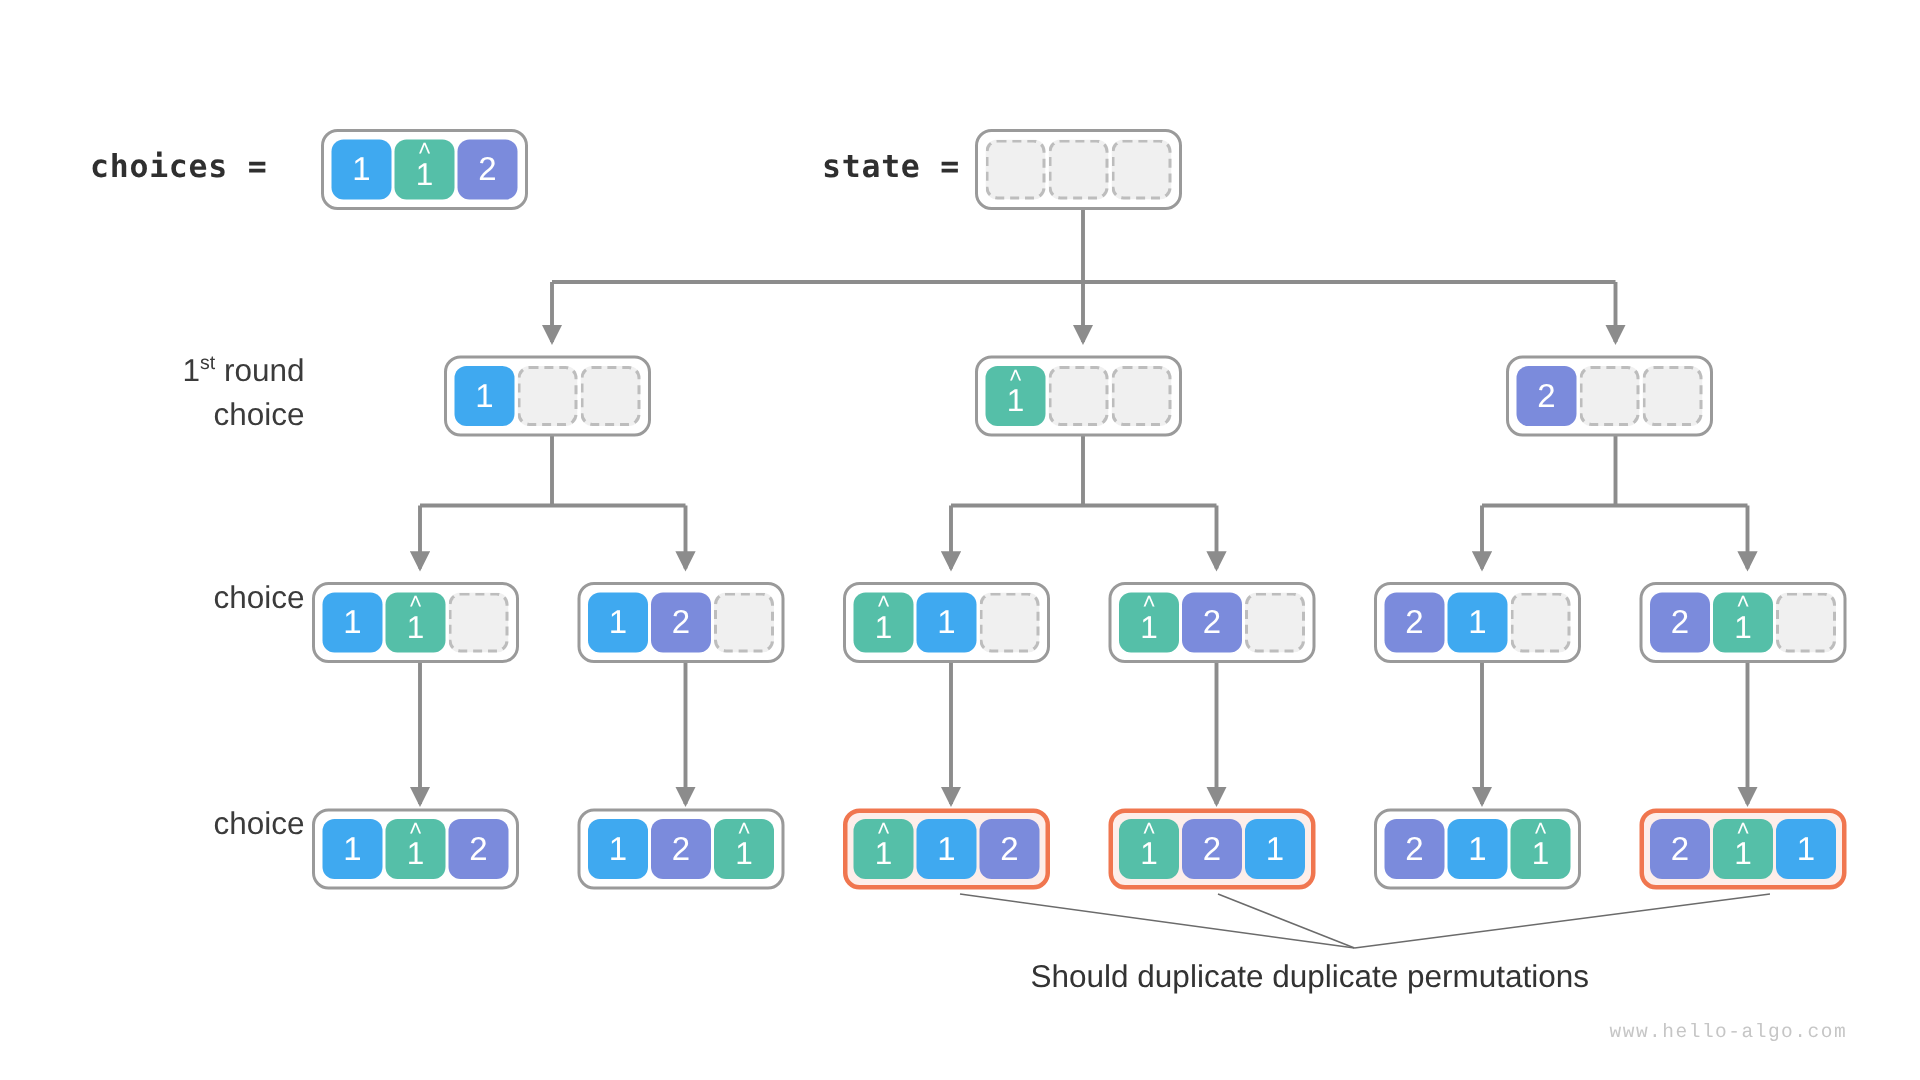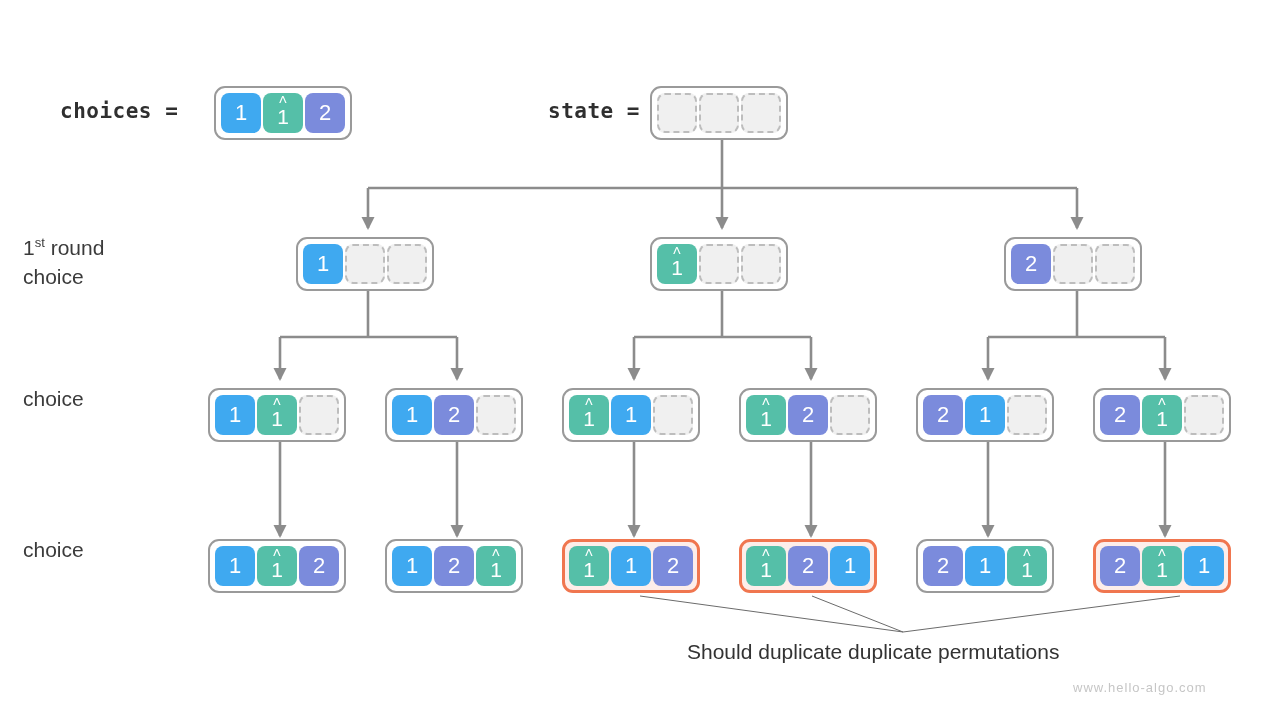--- a/index.html
+++ b/index.html
@@ -35,39 +35,39 @@
     font-family: "DejaVu Sans Mono", "Liberation Mono", monospace;
     font-weight: bold;
     font-size: 21px;
     color: #2f2f2f;
     white-space: nowrap;
     letter-spacing: 0.5px;
   }
   .round-label {
     position: absolute;
     width: 180px;
-    text-align: left;
+    text-align: right;
     font-size: 21px;
     line-height: 29px;
     color: #3b3b3b;
   }
   .round-label sup {
     font-size: 13px;
     vertical-align: super;
     line-height: 0;
   }
   .caption {
     position: absolute;
     font-size: 21px;
     color: #333333;
     white-space: nowrap;
   }
   .watermark {
     position: absolute;
-    font-family: Liberation Sans, sans-serif;
+    font-family: Liberation Mono, monospace;
     font-size: 13px;
     color: #c6c6c6;
     letter-spacing: 1px;
     white-space: nowrap;
   }
 
   
   .node {
     position: absolute;
     display: flex;

